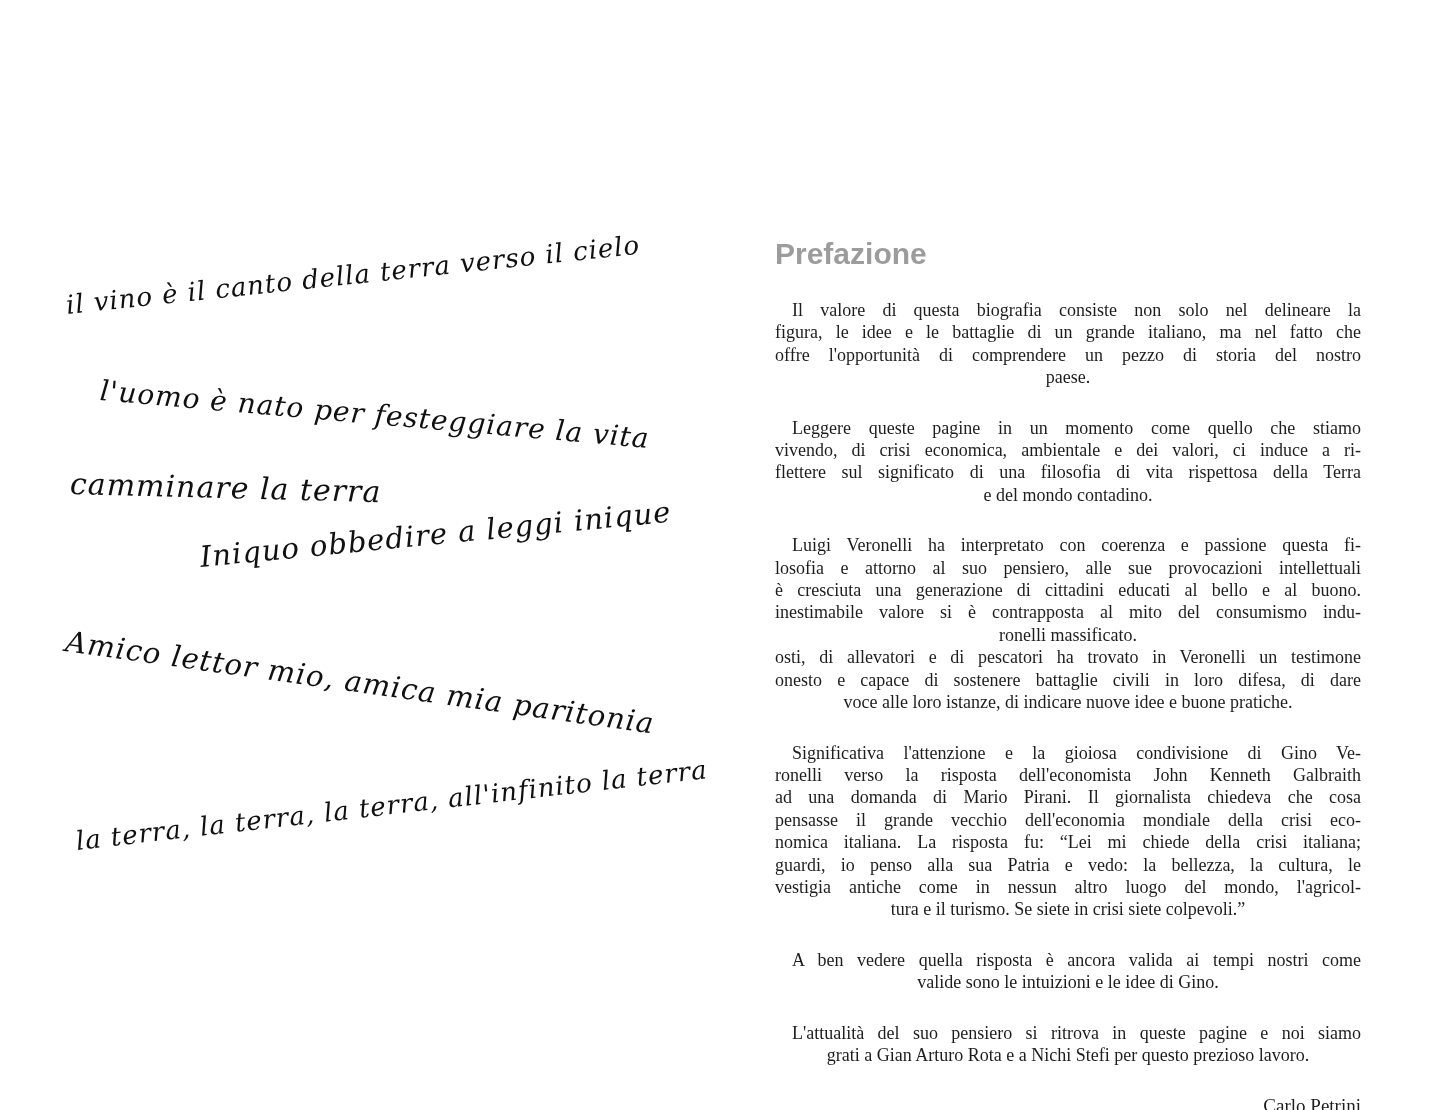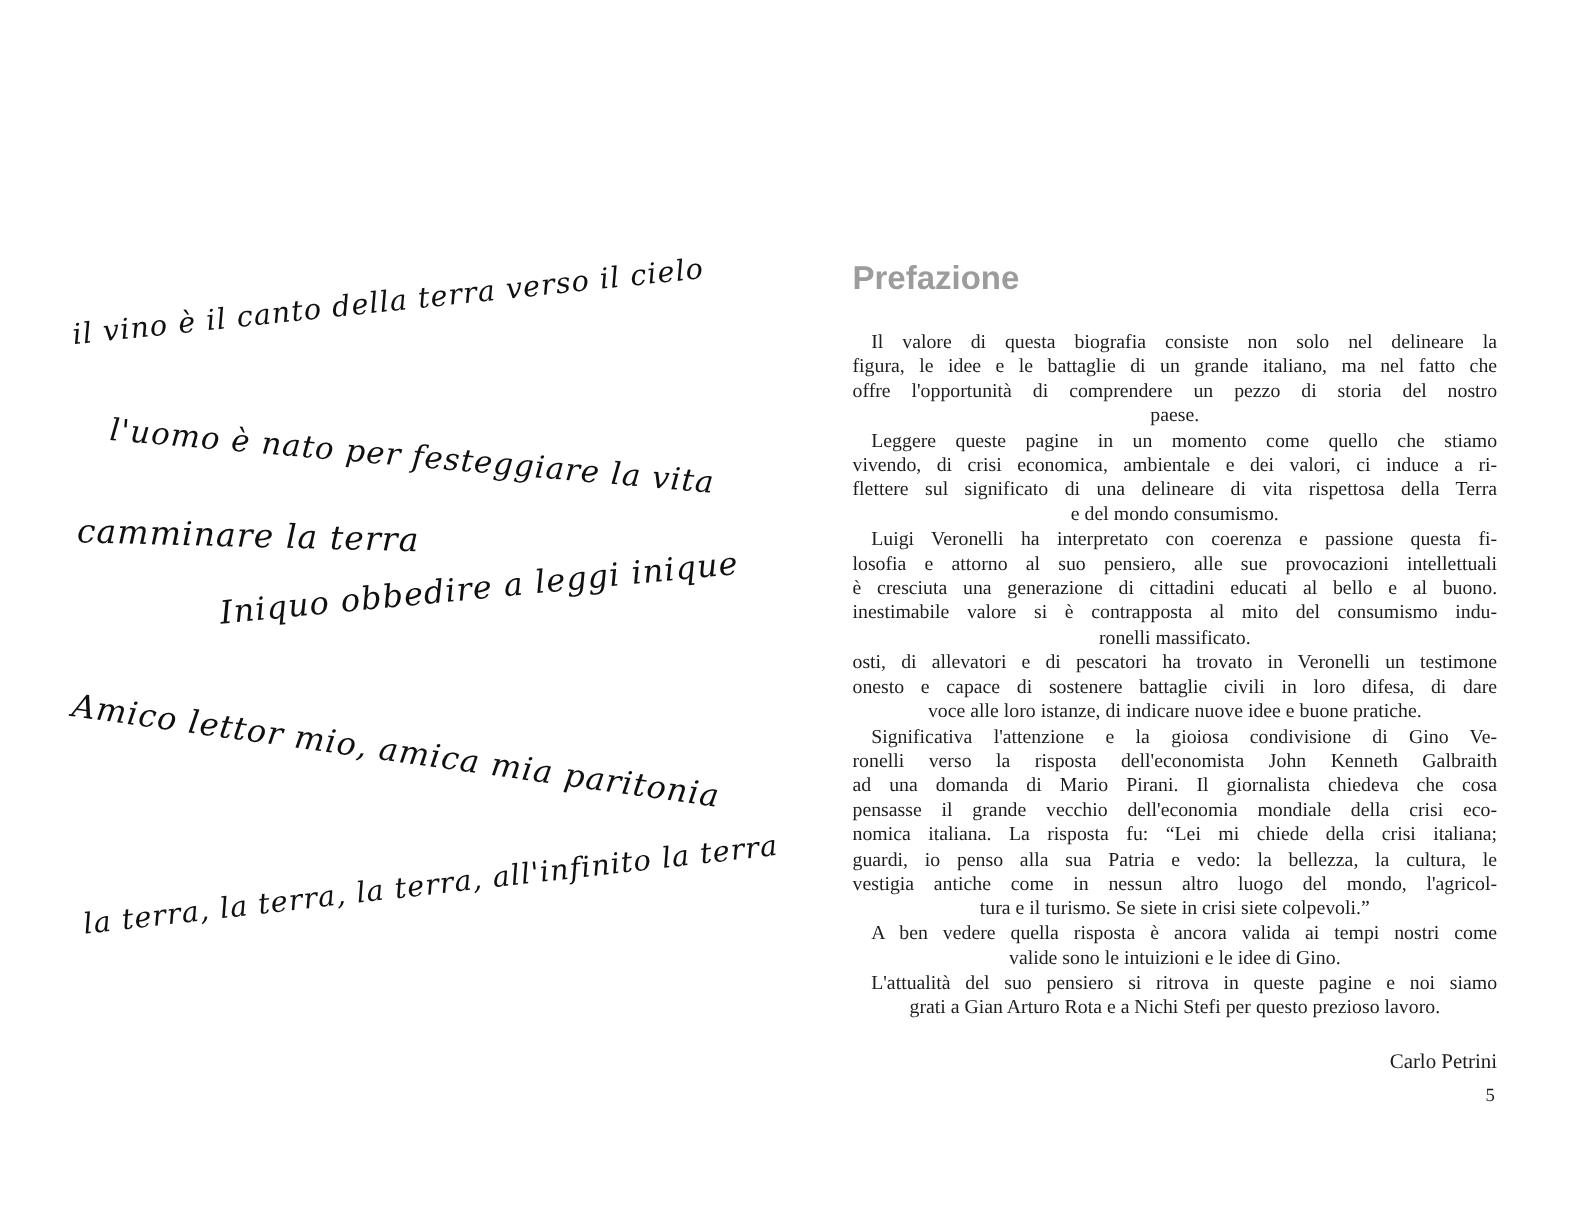--- a/index.html
+++ b/index.html
@@ -57,21 +57,21 @@
   .ln {
     display: block;
     text-align: justify;
     text-align-last: justify;
     text-justify: inter-word;
   }
   .ln-last {
     display: block;
     text-align: center;
   }
-  .ind { text-indent: 17px; }
+  .ind { text-indent: 17px; margin-top: 28px; }
 
   .signature {
     margin-top: 29px;
     font-size: 19px;
     line-height: 22px;
     text-align: right;
   }
   .pagenum {
     margin-top: 8px;
     font-size: 17px;
@@ -100,22 +100,22 @@
     <div class="para">
       <span class="ln ind">Il valore di questa biografia consiste non solo nel delineare la</span>
       <span class="ln">figura, le idee e le battaglie di un grande italiano, ma nel fatto che</span>
       <span class="ln">offre l'opportunità di comprendere un pezzo di storia del nostro</span>
       <span class="ln-last">paese.</span>
     </div>
 
     <div class="para">
       <span class="ln ind">Leggere queste pagine in un momento come quello che stiamo</span>
       <span class="ln">vivendo, di crisi economica, ambientale e dei valori, ci induce a ri-</span>
-      <span class="ln">flettere sul significato di una delineare di vita rispettosa della Terra</span>
-      <span class="ln-last">e del mondo consumismo.</span>
+      <span class="ln">flettere sul significato di una filosofia di vita rispettosa della Terra</span>
+      <span class="ln-last">e del mondo contadino.</span>
     </div>
 
     <div class="para">
       <span class="ln ind">Luigi Veronelli ha interpretato con coerenza e passione questa fi-</span>
       <span class="ln">losofia e attorno al suo pensiero, alle sue provocazioni intellettuali</span>
       <span class="ln">è cresciuta una generazione di cittadini educati al bello e al buono.</span>
       <span class="ln">inestimabile valore si è contrapposta al mito del consumismo indu-</span>
       <span class="ln-last">ronelli massificato.</span>
     </div>
 

